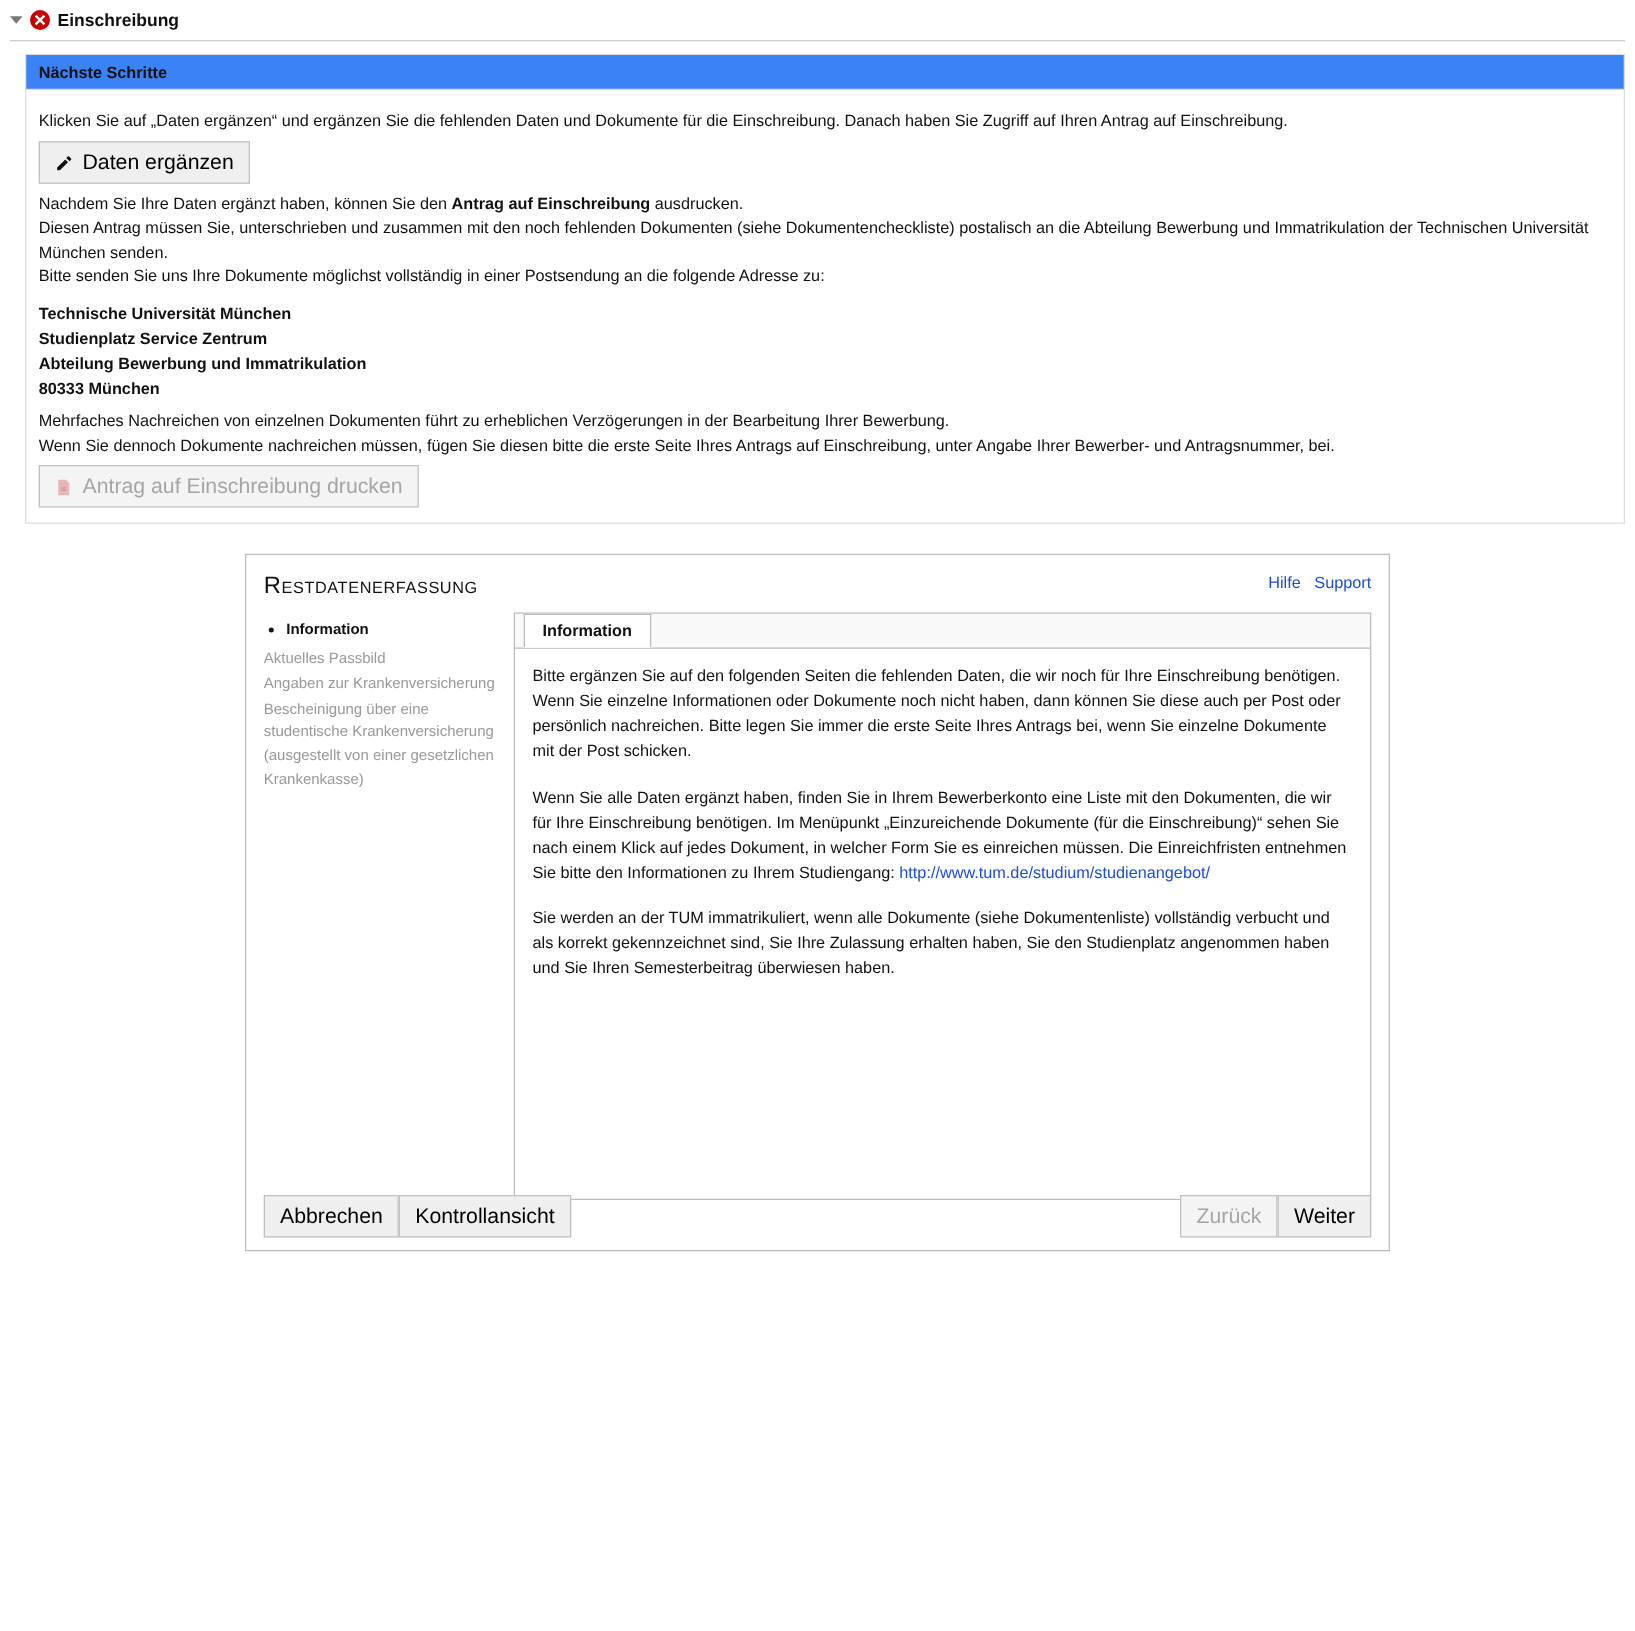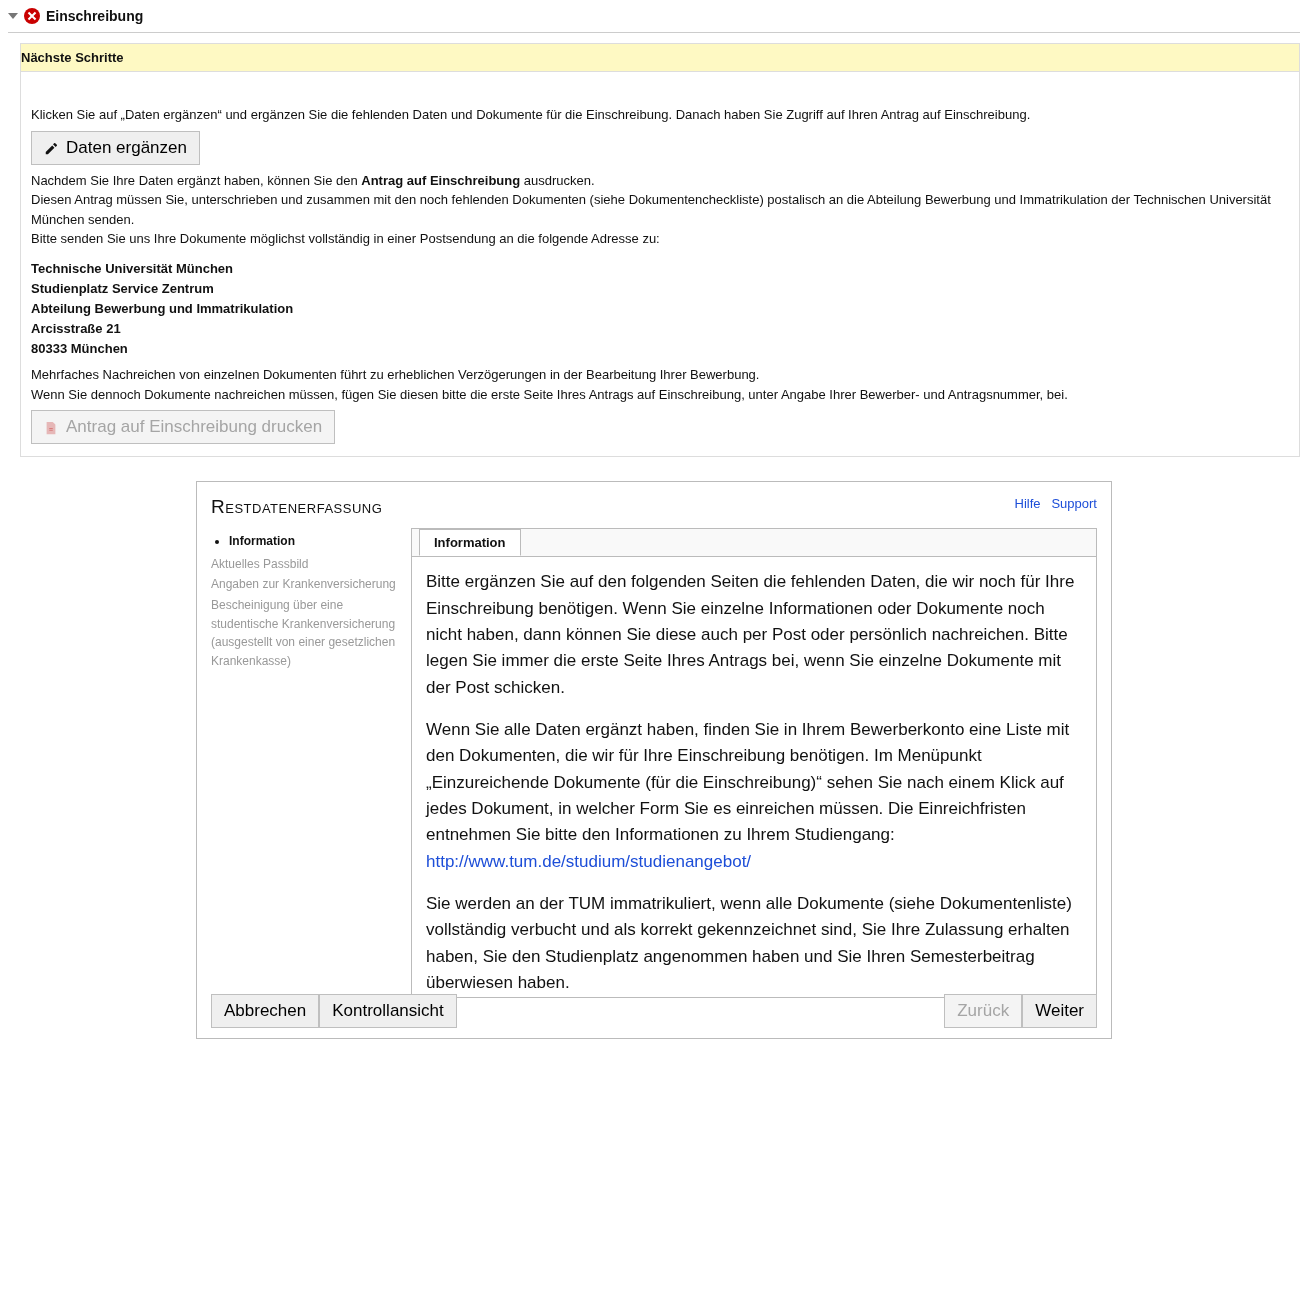--- a/index.html
+++ b/index.html
@@ -34,27 +34,27 @@
   .error-icon::after { transform: rotate(-45deg); }
   .panel-title { font-weight: bold; font-size: 14px; }
   .hr { border-top: 1px solid #ccc; margin: 8px 0 0 0; }
 
   .outer-box {
     border: 1px solid #ddd;
     margin: 10px 0 0 12px;
     padding: 0 0 8px 0;
   }
   .section-header {
-    background: #fef9c3;
-    padding: 6px 0;
+    background: #3b82f6;
+    padding: 6px 10px;
     font-weight: bold;
     font-size: 13px;
     border-bottom: 1px solid #ddd;
   }
-  .section-body { padding: 27px 10px 4px 10px; }
+  .section-body { padding: 9px 10px 4px 10px; }
   .para { margin: 6px 0; line-height: 1.5; }
   .btn {
     display: inline-flex; align-items: center;
     background: #efefef;
     border: 1px solid #bfbfbf;
     padding: 6px 12px;
     font-size: 17px;
     cursor: pointer;
   }
   .btn.disabled { color: #a5a5a5; background: #f4f4f4; cursor: default; }
@@ -99,21 +99,21 @@
     border-bottom: 1px solid #fff;
     background: #fff;
     padding: 5px 14px;
     font-weight: bold;
     font-size: 13px;
     position: relative;
     top: 0px; left: -1px;
     margin-left: 8px;
   }
   .tab-wrap { border-bottom: 1px solid #bbb; background:#eeeeee55; height:28px; }
-  .info-body { padding: 12px 14px; font-size: 17px; line-height: 1.55; }
+  .info-body { padding: 12px 14px; font-size: 13px; line-height: 1.55; }
   .info-body p { margin: 0 0 16px 0; }
 
   .wizard-foot {
     position: absolute; left: 14px; right: 14px; bottom: 10px;
     display: flex; justify-content: space-between;
   }
   .foot-left, .foot-right { display: flex; }
   ul.navlist { padding-left: 18px; margin: 4px 0; }
 </style>
 </head>
@@ -145,21 +145,20 @@
       <b>Antrag auf Einschreibung</b>
       <span> ausdrucken.</span><br>
       <span>Diesen Antrag müssen Sie, unterschrieben und zusammen mit den noch fehlenden Dokumenten (siehe Dokumentencheckliste) postalisch an die Abteilung Bewerbung und Immatrikulation der Technischen Universität München senden.</span><br>
       <span>Bitte senden Sie uns Ihre Dokumente möglichst vollständig in einer Postsendung an die folgende Adresse zu:</span>
     </div>
 
     <div class="addr">
       <div>Technische Universität München</div>
       <div>Studienplatz Service Zentrum</div>
       <div>Abteilung Bewerbung und Immatrikulation</div>
-      <div>Arcisstraße 21</div>
       <div>80333 München</div>
     </div>
 
     <div class="para">
       <span>Mehrfaches Nachreichen von einzelnen Dokumenten führt zu erheblichen Verzögerungen in der Bearbeitung Ihrer Bewerbung.</span><br>
       <span>Wenn Sie dennoch Dokumente nachreichen müssen, fügen Sie diesen bitte die erste Seite Ihres Antrags auf Einschreibung, unter Angabe Ihrer Bewerber- und Antragsnummer, bei.</span>
     </div>
 
     <button class="btn disabled">
       <span class="pdf-icon">

